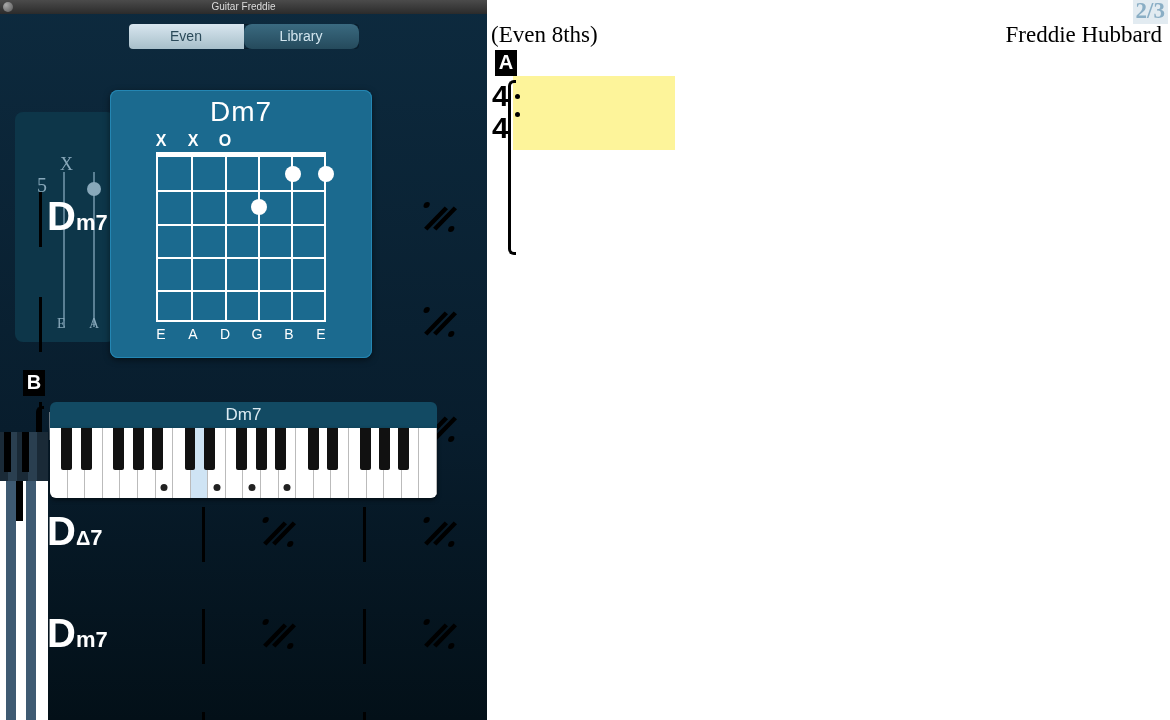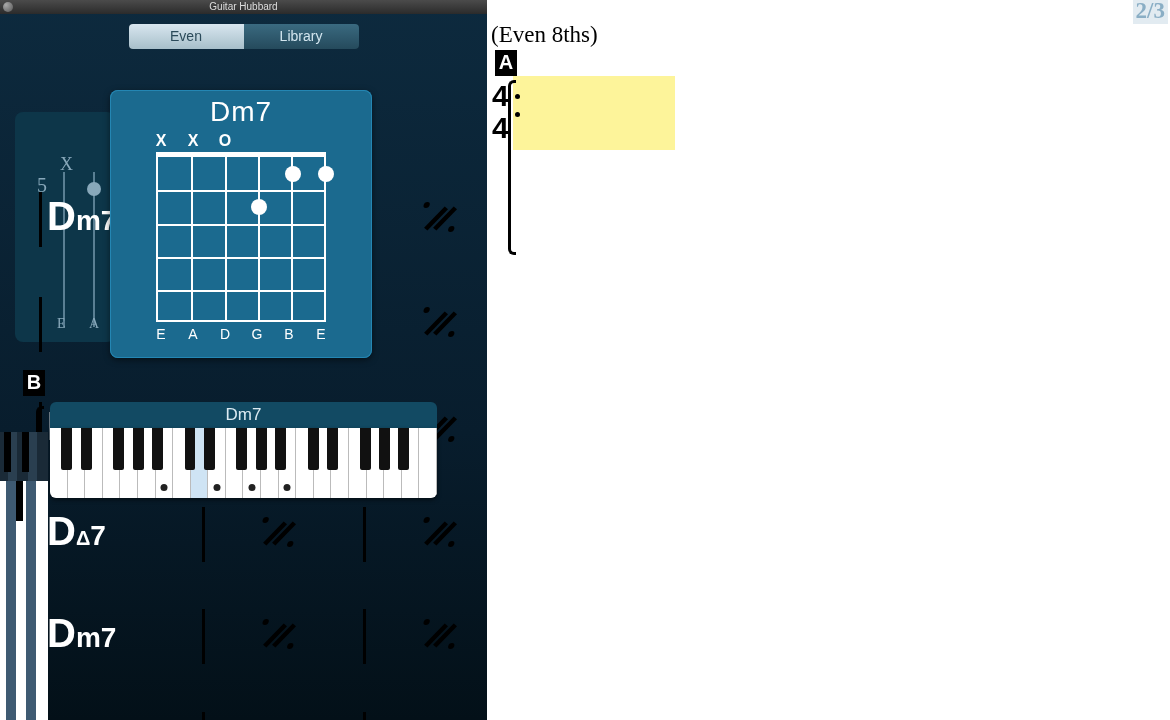--- a/index.html
+++ b/index.html
@@ -6,21 +6,21 @@
 html, body { width: 1170px; height: 720px; overflow: hidden; font-family: "Helvetica Neue", Arial, sans-serif; }
 body { display: flex; background:#000; }
 
 
 .left { width: 487px; height: 720px; background: linear-gradient(#0d2a3e,#081d2d 60%,#031018); position: relative; color:#fff; }
 .titlebar { height: 14px; background: linear-gradient(#4b4b4b,#2b2b2b); font-size: 10px; text-align:center; color:#ddd; line-height:14px; position:relative; }
 .close-dot { position:absolute; left:3px; top:2px; width:10px; height:10px; border-radius:50%; background:radial-gradient(circle at 30% 30%,#aaa,#555); }
 .tabs { margin: 10px auto 0; width: 230px; height: 25px; display:flex; border-radius:4px; overflow:hidden; box-shadow: inset 0 0 0 1px rgba(0,0,0,.3); }
 .tab { flex:1; text-align:center; font-size:14px; line-height:25px; cursor:pointer; }
 .tab.active { background: linear-gradient(#d8e6ef,#a7bfca); color:#2b4a5a; }
-.tab.inactive { background: linear-gradient(#3a6a80,#254a5c); color:#d3e6ef; }
+.tab.inactive { background: linear-gradient(#3a6a80,#254a5c); color:#d3e6ef;border-radius:8px; }
 
 
 .carousel { position:absolute; top: 90px; left: 0; right:0; height: 275px; }
 .card { position:absolute; border-radius:8px; }
 .card.main { left:110px; top:0; width:262px; height:268px; background:#1b6a8f; box-shadow: 0 2px 6px rgba(0,0,0,.5), inset 0 0 0 1px #2486b3; }
 .card.side { width:100px; height:230px; top:22px; background:#0d3649; }
 .card.side.right { right:-15px; }
 .chord-name { text-align:center; font-size:28px; font-weight:400; letter-spacing:1px; margin-top:6px; color:#fff; }
 .fretboard { position:relative; margin: 4px auto 0; width: 184px; }
 .nut-row { display:flex; justify-content:space-between; padding:0 0 2px; font-size:16px; font-weight:bold; color:#fff; }
@@ -60,32 +60,32 @@
 .barline { position:absolute; width:3px; background:#000; }
 .dblbar { position:absolute; width:3px; background:#000; }
 .dblbar::after { content:""; position:absolute; right:-5px; top:0; bottom:0; width:3px; background:#000;}
 .repdots { position:absolute; width:5px; }
 .repdots::before,.repdots::after { content:""; position:absolute; left:0; width:5px; height:5px; background:#000; border-radius:50%; }
 .repdots::before{ top: 14px;} .repdots::after{ top: 32px;}
 .repmark { position:absolute; font-size:44px; font-weight:bold; font-family: Arial,sans-serif; transform: skewX(-15deg); }
 .repmark .d1, .repmark .d2 { position:absolute; width:6px; height:6px; background:#000; border-radius:50%; }
 .chord { position:absolute; font-family: Arial, sans-serif; font-weight:bold; }
 .chord .root { font-size:40px; }
-.chord .suf { font-size:28px; }
+.chord .suf { font-size:22px; }
 .chord .tri { font-size:20px; vertical-align: baseline; }
 .chord .flat { font-size:24px; position:relative; top:-12px; left:-4px; }
 .hlbox { position:absolute; background:#fdf49a; }
 </style>
 </head>
 <body>
 
 <div class="left">
   <div class="titlebar">
     <span class="close-dot"></span>
-    <span>Guitar Hubbard</span>
+    <span>Guitar Freddie</span>
   </div>
 
   <div class="tabs">
     <div class="tab active">Even</div>
     <div class="tab inactive">Library</div>
   </div>
 
   <div class="carousel">
 
     <div class="card side right">
@@ -331,20 +331,21 @@
   </div>
   <div class="side-piano right">
     <div style="position:absolute;top:0;bottom:0;left:6px;width:10px;background:#3e5a72;"></div>
     <div style="position:absolute;top:0;bottom:0;left:26px;width:10px;background:#3e5a72;"></div>
     <div style="position:absolute;top:0;height:40px;left:16px;width:7px;background:#000;"></div>
   </div>
 </div>
 
 <div class="right">
   <div class="style">(Even 8ths)</div>
+  <div class="composer">Freddie Hubbard</div>
   <div class="pager">2/3</div>
 
   <div class="hlbox" style="left:26px; top:76px; width:162px; height:74px;"></div>
 
   <div class="section-marker" style="left:8px; top:50px;">A</div>
   <div class="timesig" style="left:5px; top:84px;">4</div>
   <div class="timesig" style="left:5px; top:116px;">4</div>
   <div class="bracket" style="left:21px; top:80px; height:175px;"></div>
   <div class="repdots" style="left:28px; top:80px; height:60px;"></div>
 

